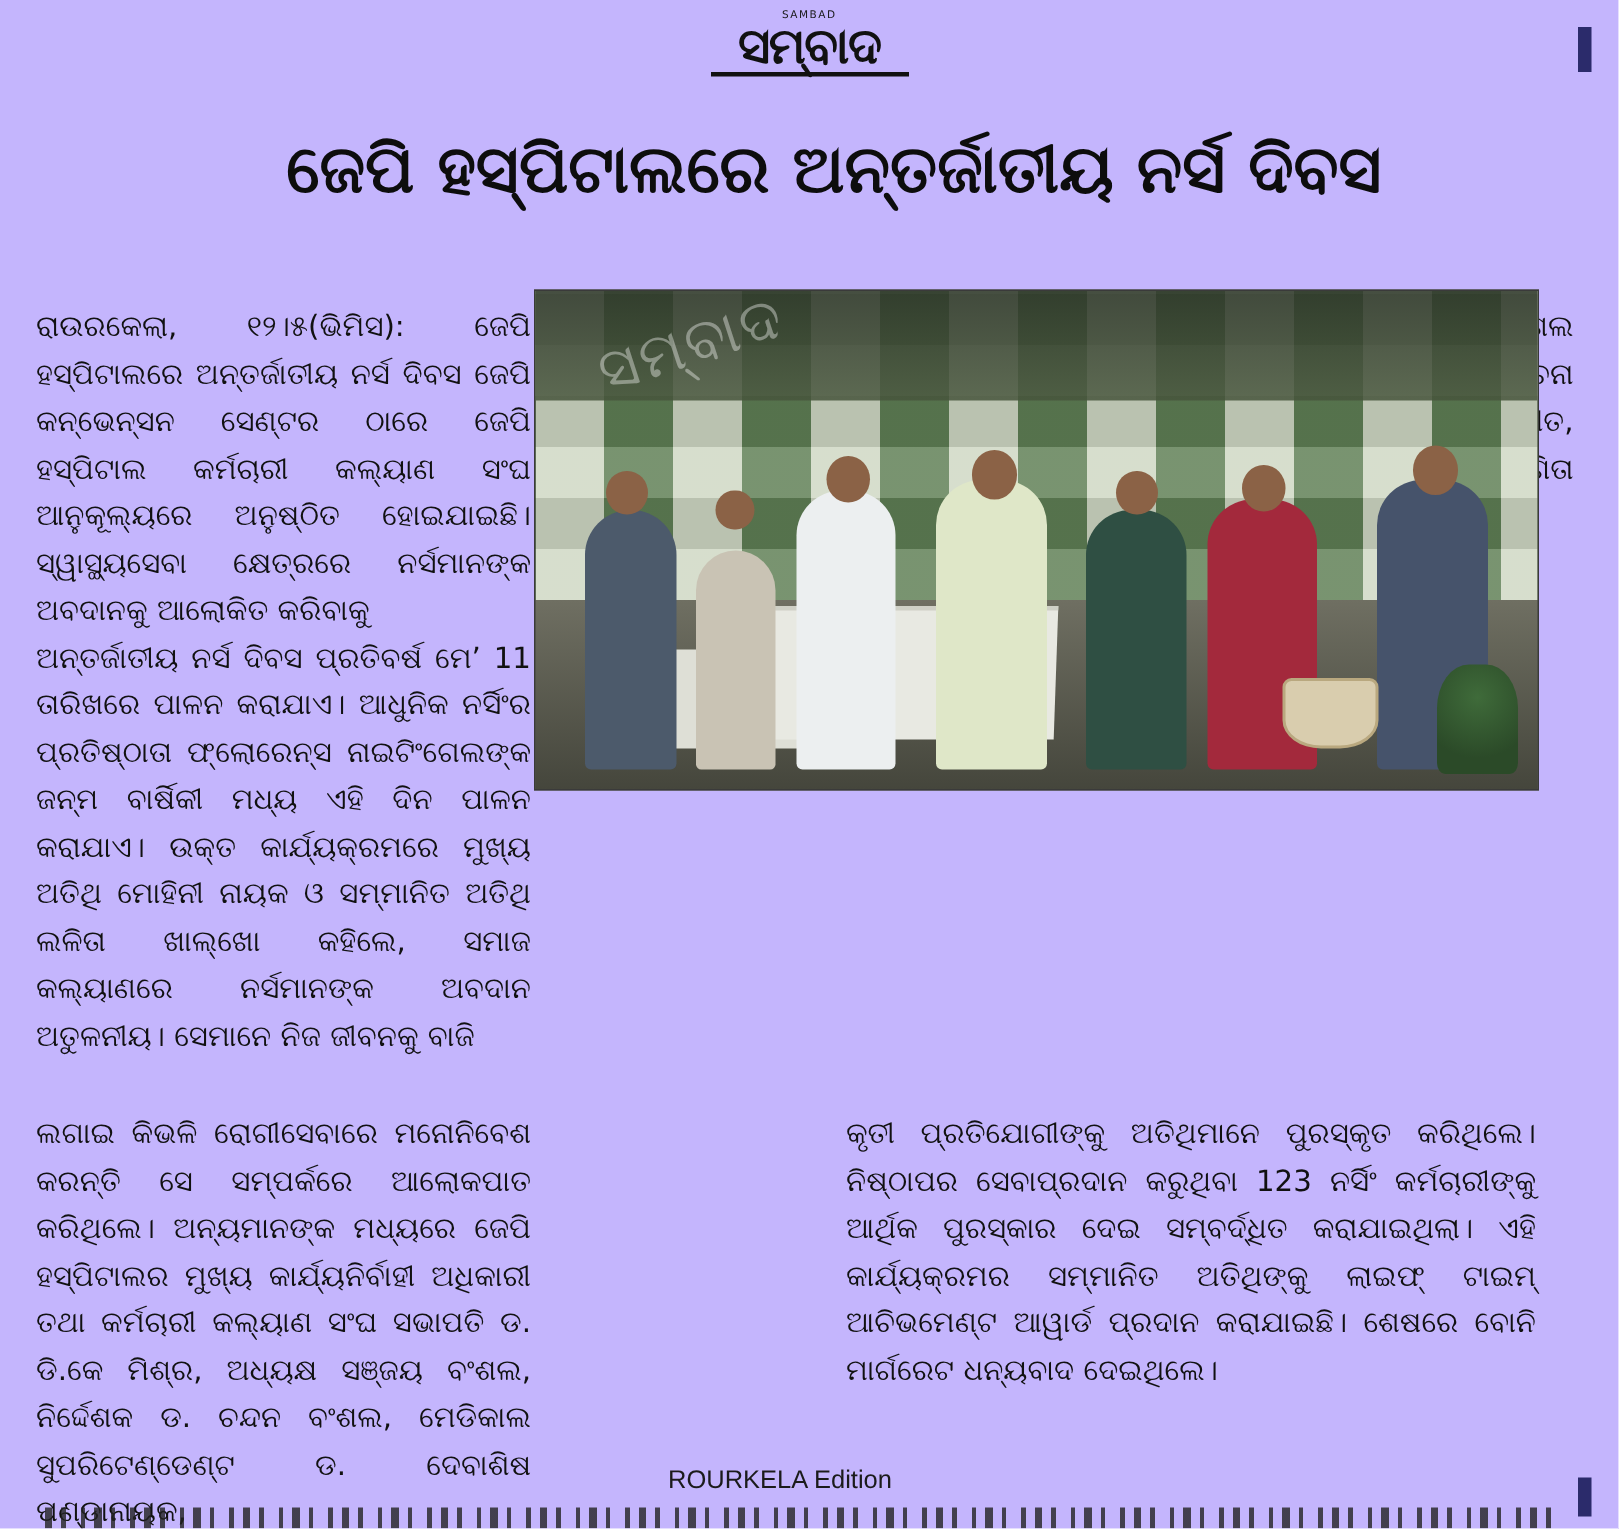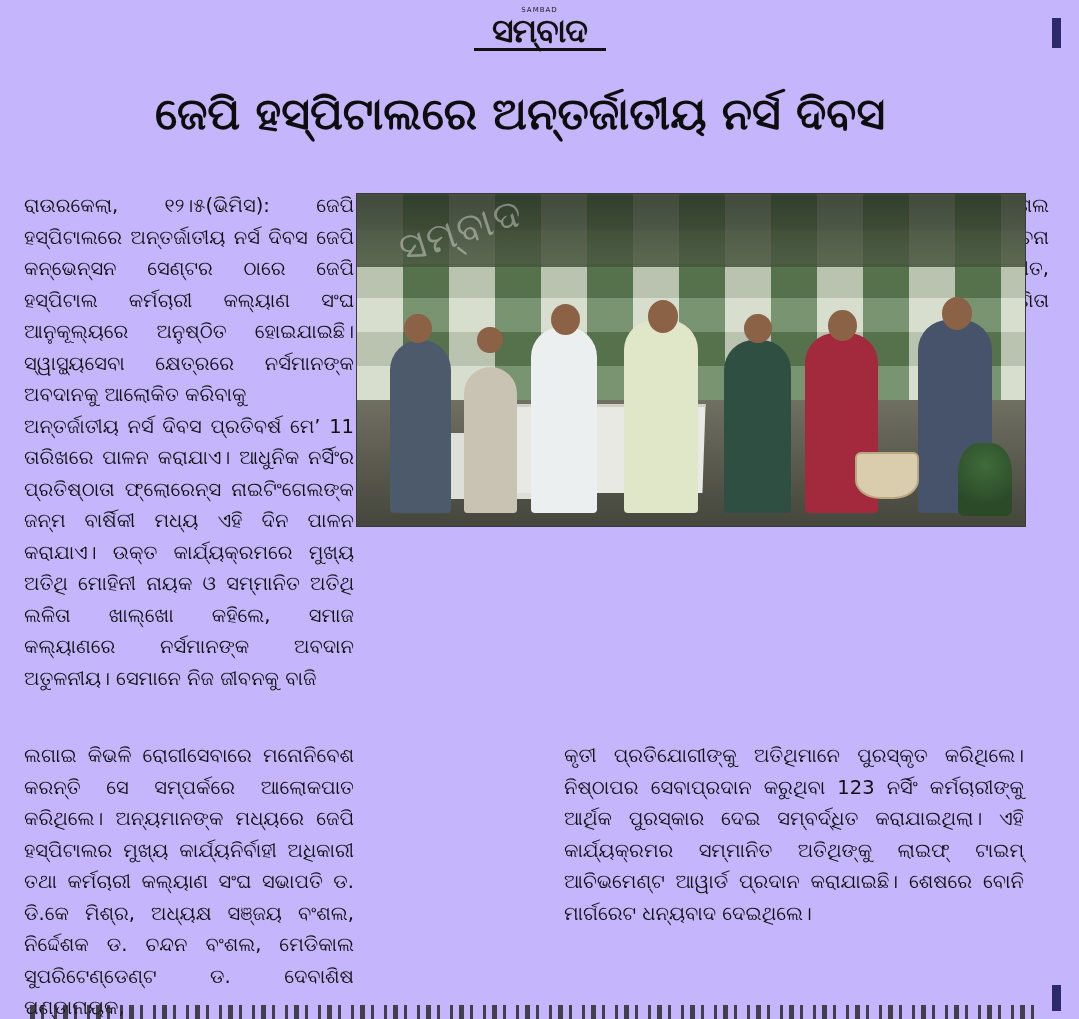--- a/index.html
+++ b/index.html
@@ -78,32 +78,33 @@
     top: 86px;
     left: 0;
     width: 1040px;
     text-align: center;
     font-family: "DejaVu Sans", sans-serif;
     font-size: 44px;
     font-weight: bold;
     color: #0d0d0d;
     letter-spacing: 0px;
     line-height: 56px;
+    padding-left: 36px;
   }
   
   .body-area {
     position: absolute;
     top: 190px;
     left: 24px;
     width: 1024px;
     height: 770px;
   }
   .col {
     position: absolute;
-    top: 0;
+    top: 12px;
     font-family: "DejaVu Sans", sans-serif;
     font-size: 19.5px;
     line-height: 31.5px;
     color: #111;
     text-align: justify;
     text-justify: inter-word;
   }
   .col-left {
     left: 0;
     width: 330px;
@@ -326,17 +327,18 @@
 
   <div class="col" style="left:24px; top:740px; width:330px;">
     <p>ଲଗାଇ କିଭଳି ରୋଗୀସେବାରେ ମନୋନିବେଶ କରନ୍ତି ସେ ସମ୍ପର୍କରେ ଆଲୋକପାତ କରିଥିଲେ। ଅନ୍ୟମାନଙ୍କ ମଧ୍ୟରେ ଜେପି ହସ୍ପିଟାଲର ମୁଖ୍ୟ କାର୍ଯ୍ୟନିର୍ବାହୀ ଅଧିକାରୀ ତଥା କର୍ମଚାରୀ କଲ୍ୟାଣ ସଂଘ ସଭାପତି ଡ. ଡି.କେ ମିଶ୍ର, ଅଧ୍ୟକ୍ଷ ସଞ୍ଜୟ ବଂଶଲ, ନିର୍ଦ୍ଦେଶକ ଡ. ଚନ୍ଦନ ବଂଶଲ, ମେଡିକାଲ ସୁପରିଟେଣ୍ଡେଣ୍ଟ ଡ. ଦେବାଶିଷ ପଣ୍ଡାନାୟକ,</p>
   </div>
 
   <div class="col" style="left:564px; top:740px; width:460px;">
     <p>କୃତୀ ପ୍ରତିଯୋଗୀଙ୍କୁ ଅତିଥିମାନେ ପୁରସ୍କୃତ କରିଥିଲେ। ନିଷ୍ଠାପର ସେବାପ୍ରଦାନ କରୁଥିବା 123 ନର୍ସିଂ କର୍ମଚାରୀଙ୍କୁ ଆର୍ଥିକ ପୁରସ୍କାର ଦେଇ ସମ୍ବର୍ଦ୍ଧିତ କରାଯାଇଥିଲା। ଏହି କାର୍ଯ୍ୟକ୍ରମର ସମ୍ମାନିତ ଅତିଥିଙ୍କୁ ଲାଇଫ୍ ଟାଇମ୍ ଆଚିଭମେଣ୍ଟ ଆୱାର୍ଡ ପ୍ରଦାନ କରାଯାଇଛି। ଶେଷରେ ବୋନି ମାର୍ଗରେଟ ଧନ୍ୟବାଦ ଦେଇଥିଲେ।</p>
   </div>
 
   <div class="footer">
+    <div>ROURKELA Edition</div>
   </div>
 
   <div class="noise-strip"></div>
   <div class="edge-mark-bottom"></div>
 </div>
 
 </body></html>

